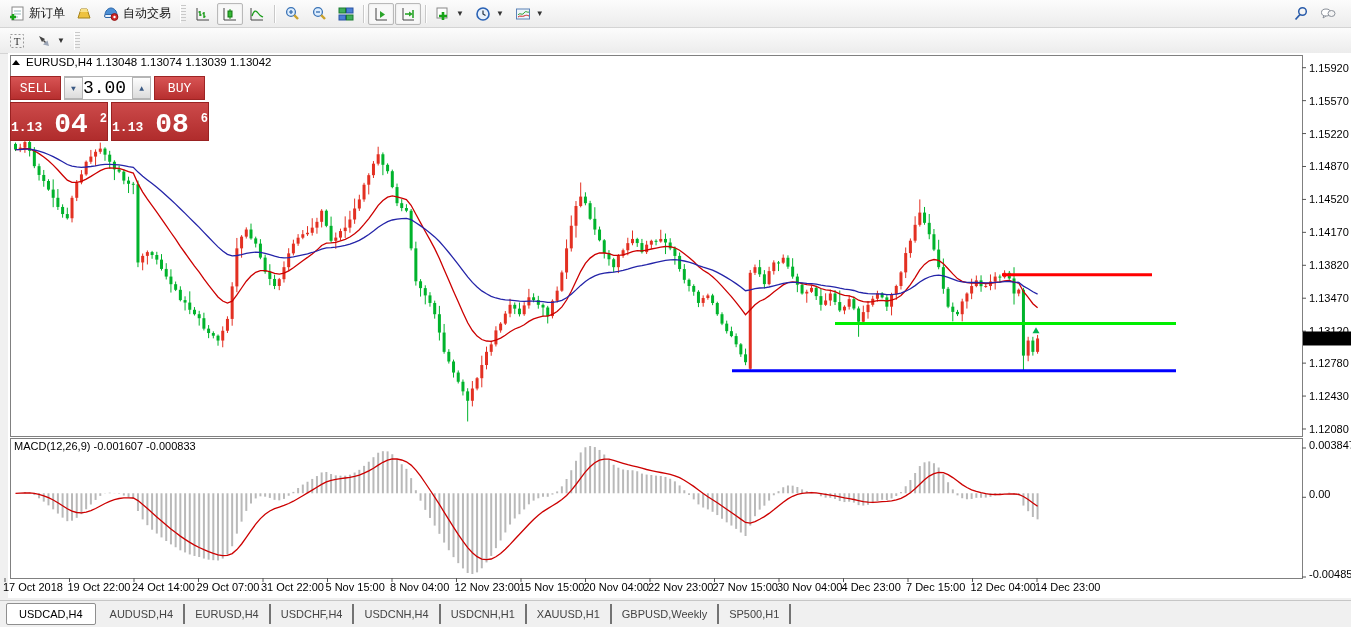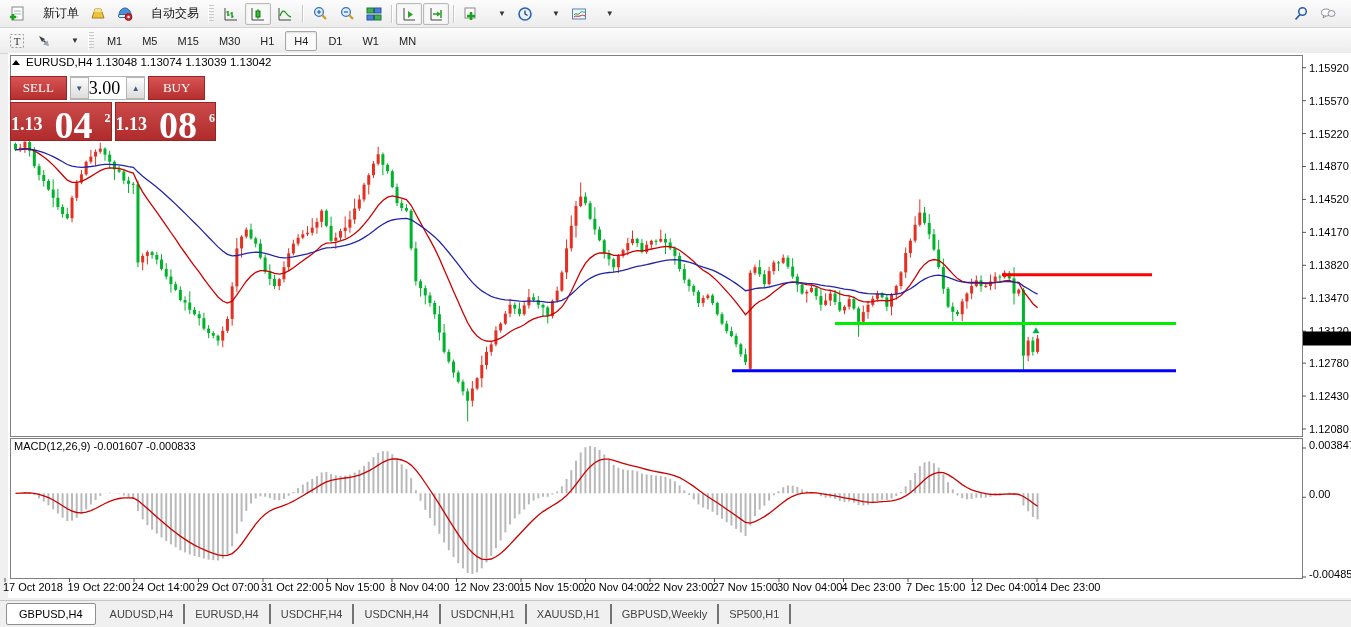--- a/index.html
+++ b/index.html
@@ -2,47 +2,47 @@
 <html><head>
 <meta charset="utf-8">
 <style>
   html,body{margin:0;padding:0;background:#e9e9e9;font-family:"Liberation Sans",sans-serif;}
   #app{position:relative;width:1351px;height:627px;background:#f0f0f0;overflow:hidden;}
   
   .tbar{position:absolute;left:0;right:0;display:flex;align-items:center;gap:1px;
         background:linear-gradient(#fcfcfc,#ececec);border-bottom:1px solid #d4d4d4;padding:0 4px;}
   #tbar1{top:0;height:27px;}
   #tbar2{top:28px;height:25px;}
-  .tbtn{display:flex;align-items:center;gap:18px;padding:2px 4px;border:1px solid transparent;
+  .tbtn{display:flex;align-items:center;gap:4px;padding:2px 4px;border:1px solid transparent;
         border-radius:2px;font-size:12px;color:#111;white-space:nowrap;cursor:default;text-align:center;}
   .tbtn.pressed{border:1px solid #b9b9b9;background:#f8f8f8;box-shadow:inset 0 0 2px #ddd;}
   .grip{width:5px;height:18px;margin:0 3px;
         background:repeating-linear-gradient(#c9c9c9 0 1px,transparent 1px 3px);border-left:1px solid #fff;}
   .vsep{width:1px;height:18px;background:#c9c9c9;margin:0 3px;box-shadow:1px 0 0 #fff;}
   .caret{font-size:8px;color:#333;margin-left:1px;}
   .spacer{flex:1;}
   .tficon{width:16px;height:16px;display:block;}
   .tfbtn{padding:3px 8px;font-size:11px;color:#222;border:1px solid transparent;border-radius:2px;}
   .tfbtn.active{border:1px solid #a8a8a8;background:#fbfbfb;box-shadow:inset 0 1px 2px #ddd;}
   
   #chartsvg{position:absolute;left:0;top:0;z-index:1;}
   
-  #oneclick{position:absolute;left:10px;top:76px;width:195px;z-index:3;font-family:Liberation Serif, serif;}
+  #oneclick{position:absolute;left:10px;top:76px;width:195px;z-index:3;font-family:Liberation Mono, monospace;}
   #oc-row1{display:flex;height:24px;}
   .ocbtn{width:55px;color:#fff;font-size:13px;display:flex;align-items:center;justify-content:center;
          background:linear-gradient(#d85454,#b72f2f);border:1px solid #9d2424;cursor:pointer;}
   #oc-vol{flex:1;display:flex;border-top:1px solid #b5b5b5;border-bottom:1px solid #b5b5b5;background:#fff;margin:0 3px;}
   .spin{width:17px;background:linear-gradient(#fdfdfd,#dcdcdc);border:1px solid #b5b5b5;color:#3b5a84;
         font-size:8px;display:flex;align-items:center;justify-content:center;cursor:pointer;}
   #oc-vol-val{flex:1;display:flex;align-items:center;justify-content:flex-end;padding-right:6px;font-size:18px;color:#000;}
   #oc-row2{display:flex;gap:3px;margin-top:2px;}
   .octile{width:106px;height:35px;background:linear-gradient(#cc4a4a,#b02c2c);border:1px solid #992222;
           color:#fff;display:flex;align-items:flex-end;justify-content:center;padding-bottom:2px;cursor:pointer;}
-  .octile .pfx{font-size:18px;font-weight:bold;margin-bottom:3px;}
-  .octile .big{font-size:38px;font-weight:bold;line-height:26px;margin:0 12px;}
+  .octile .pfx{font-size:13px;font-weight:bold;margin-bottom:3px;}
+  .octile .big{font-size:28px;font-weight:bold;line-height:26px;margin:0 12px;}
   .octile .sup{font-size:12px;font-weight:bold;margin-bottom:12px;}
   
   #tabs{position:absolute;left:0;right:0;bottom:0;height:26px;background:#f0f0f0;border-top:1px solid #c6c6c6;
         display:flex;align-items:center;padding-left:6px;z-index:2;}
   .tab{font-size:11px;color:#444;padding:4px 10px;border-right:2px solid #737373;cursor:pointer;white-space:nowrap;}
   .tab.active{background:#fff;border:1px solid #8f8f8f;border-radius:2px;color:#000;padding:4px 12px;margin-right:4px;}
 </style>
 </head>
 <body>
 
@@ -178,31 +178,20 @@
     </div>
     <div class="tbtn">
       <svg class="tficon" viewBox="0 0 16 16">
           <polygon points="3,3 9,6 6,9" fill="#444"></polygon>
           <path d="M7.5 7.5 11 11" stroke="#444" stroke-width="1.4"></path>
           <polygon points="13,13 7,11.5 11.5,7.5" fill="#9aa4b5"></polygon>
         </svg>
       <span class="caret">▼</span>
     </div>
     <div class="grip"></div>
-    <div id="tflist" style="display:flex;align-items:center;gap:2px;">
-        <div class="tfbtn">M1</div>
-        <div class="tfbtn">M5</div>
-        <div class="tfbtn">M15</div>
-        <div class="tfbtn">M30</div>
-        <div class="tfbtn">H1</div>
-        <div class="tfbtn active">H4</div>
-        <div class="tfbtn">D1</div>
-        <div class="tfbtn">W1</div>
-        <div class="tfbtn">MN</div>
-      </div>
   </div>
 
   <svg id="chartsvg" width="1351" height="627">
       <rect x="8" y="53" width="1343" height="545" fill="#ffffff"></rect>
       <rect x="10" y="55" width="1292" height="381" fill="#fff" stroke="#808080" shape-rendering="crispEdges"></rect>
       <rect x="10" y="438" width="1292" height="140" fill="#fff" stroke="#808080" shape-rendering="crispEdges"></rect>
       <g>
         <line x1="15.5" y1="142.5406327132492" x2="15.5" y2="151.0681893757543" stroke="#00b32c" stroke-width="1"></line>
         <rect x="14" y="143.91168499999998" width="3" height="5.64530999999937" fill="#00b32c"></rect>
         <line x1="20.21" y1="143.81442634951807" x2="20.21" y2="152.1023148557751" stroke="#e33022" stroke-width="1"></line>
@@ -962,21 +951,21 @@
       </div>
       <div class="octile">
         <span class="pfx">1.13</span>
           <span class="big">08</span>
           <span class="sup">6</span>
       </div>
     </div>
   </div>
 
   <div id="tabs">
-      <div class="tab active">GBPUSD,H4</div>
+      <div class="tab active">USDCAD,H4</div>
       <div class="tab">AUDUSD,H4</div>
       <div class="tab">EURUSD,H4</div>
       <div class="tab">USDCHF,H4</div>
       <div class="tab">USDCNH,H4</div>
       <div class="tab">USDCNH,H1</div>
       <div class="tab">XAUUSD,H1</div>
       <div class="tab">GBPUSD,Weekly</div>
       <div class="tab">SP500,H1</div>
     </div>
 </div>

